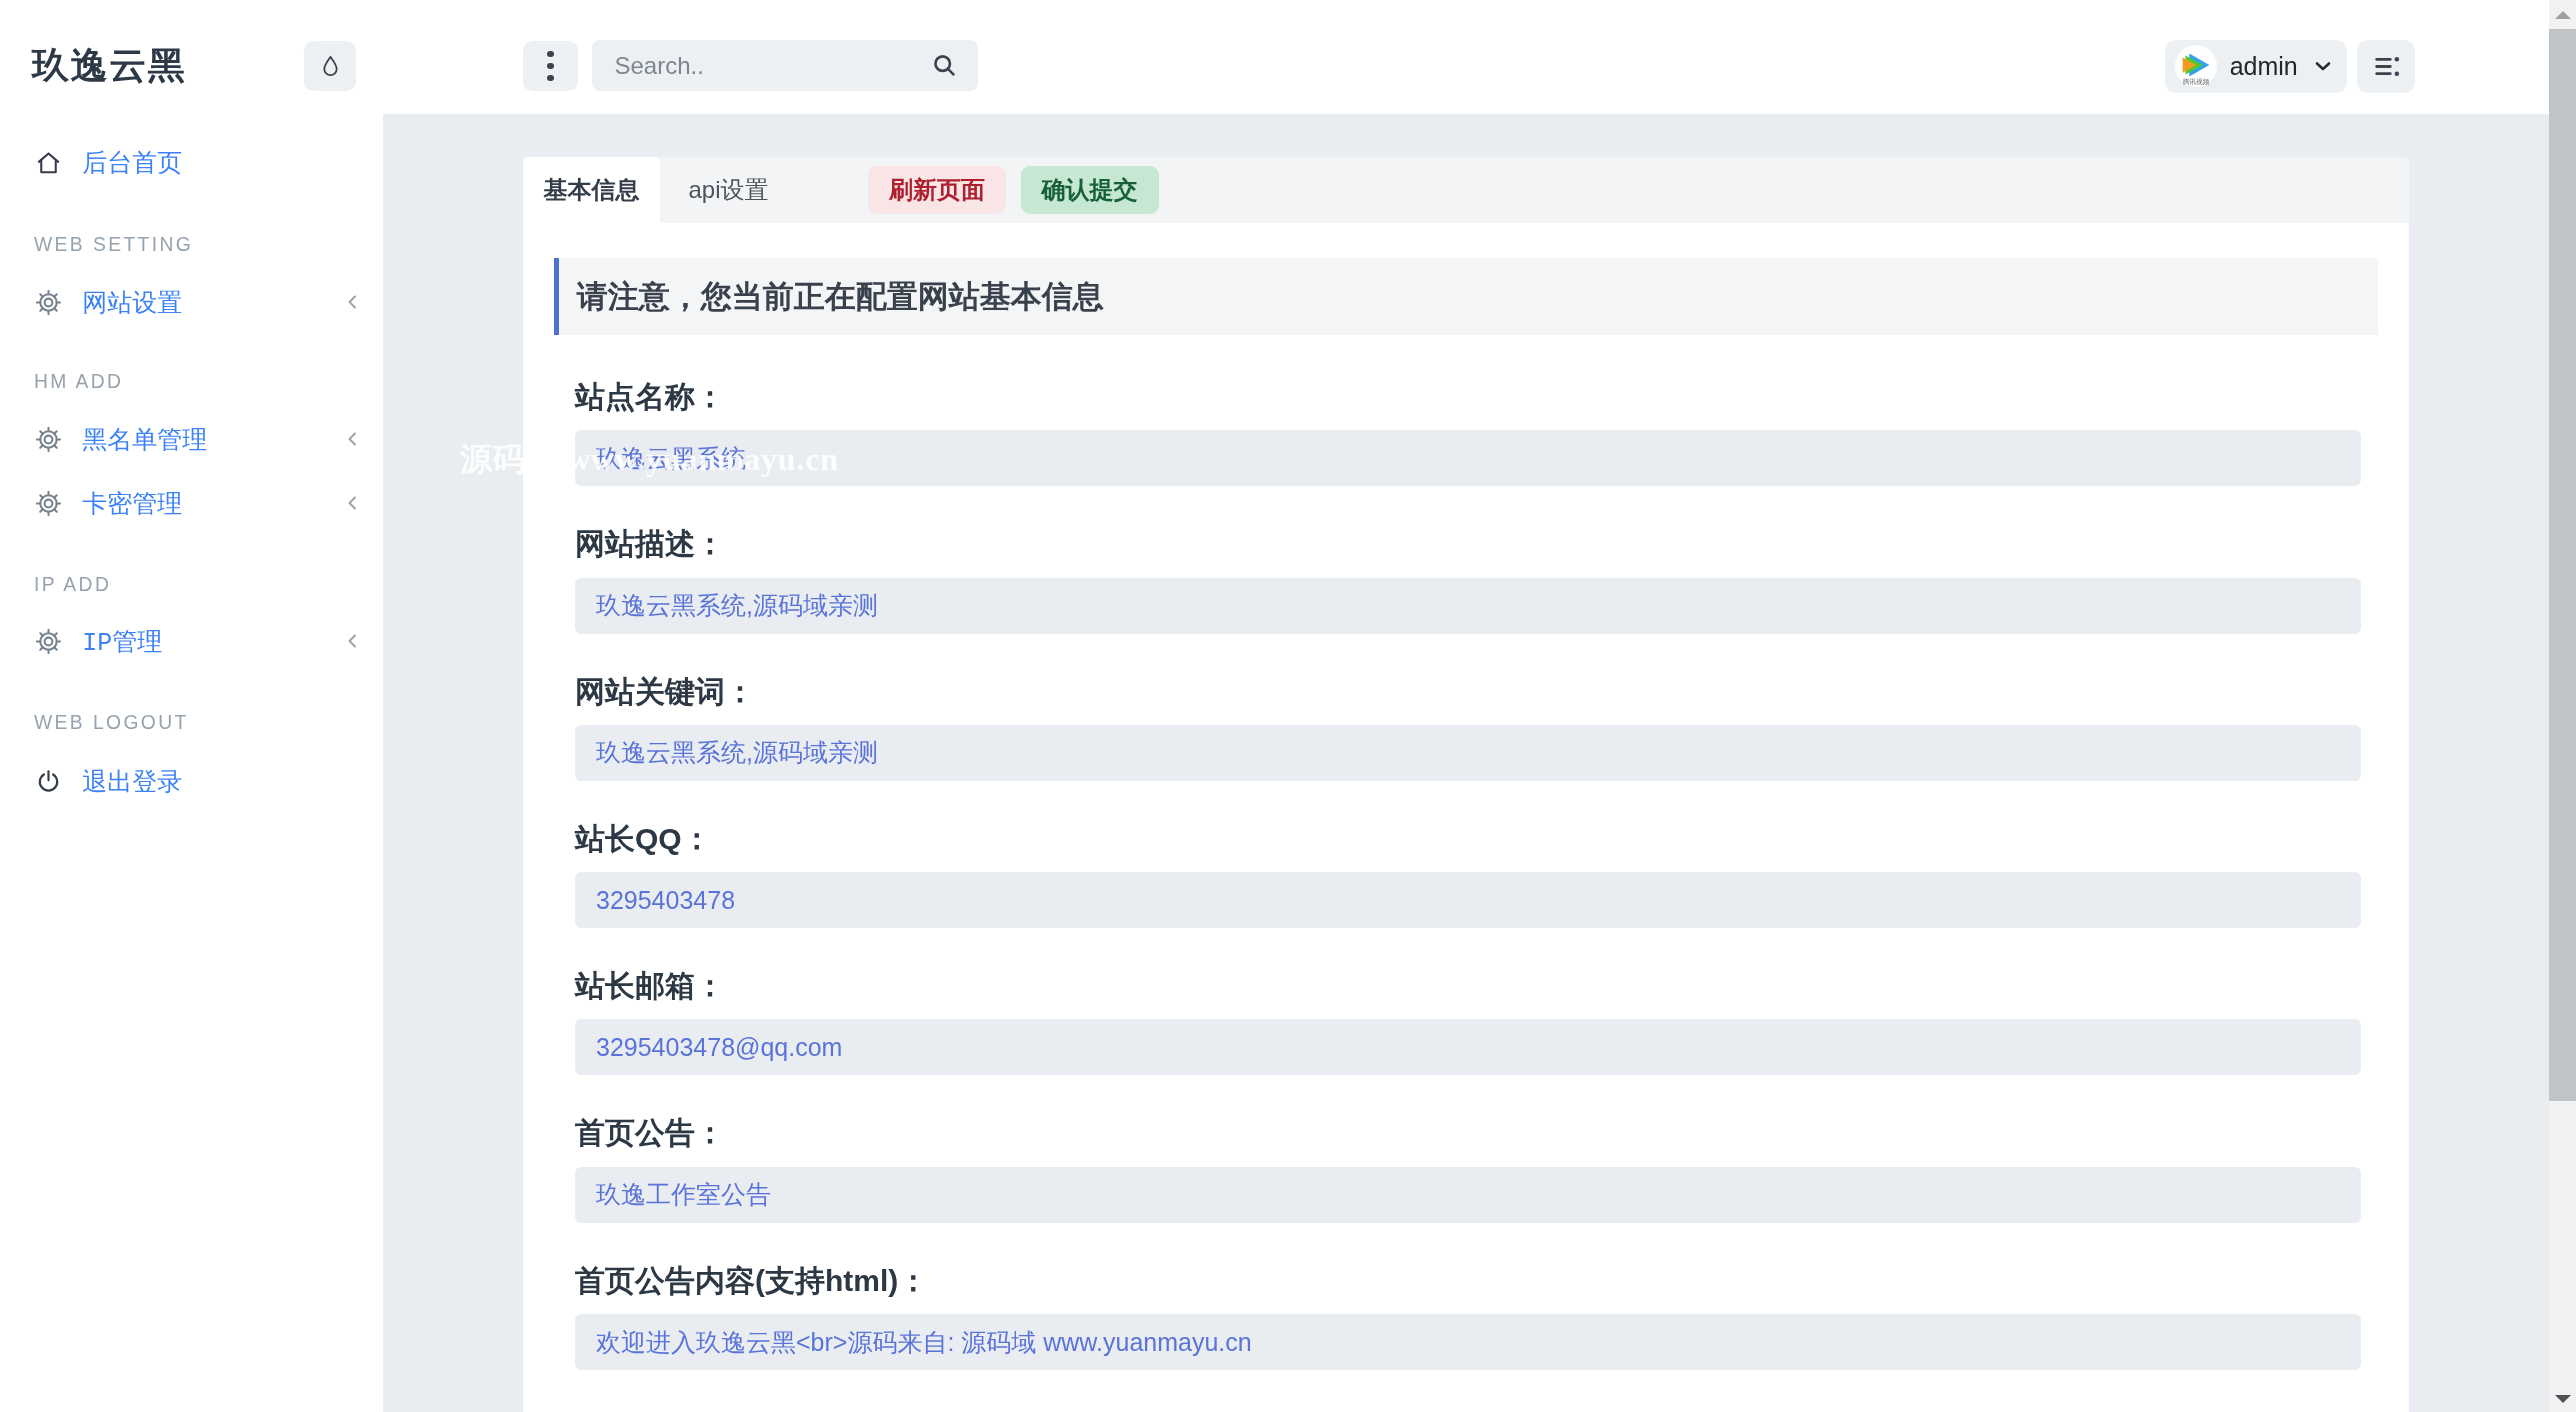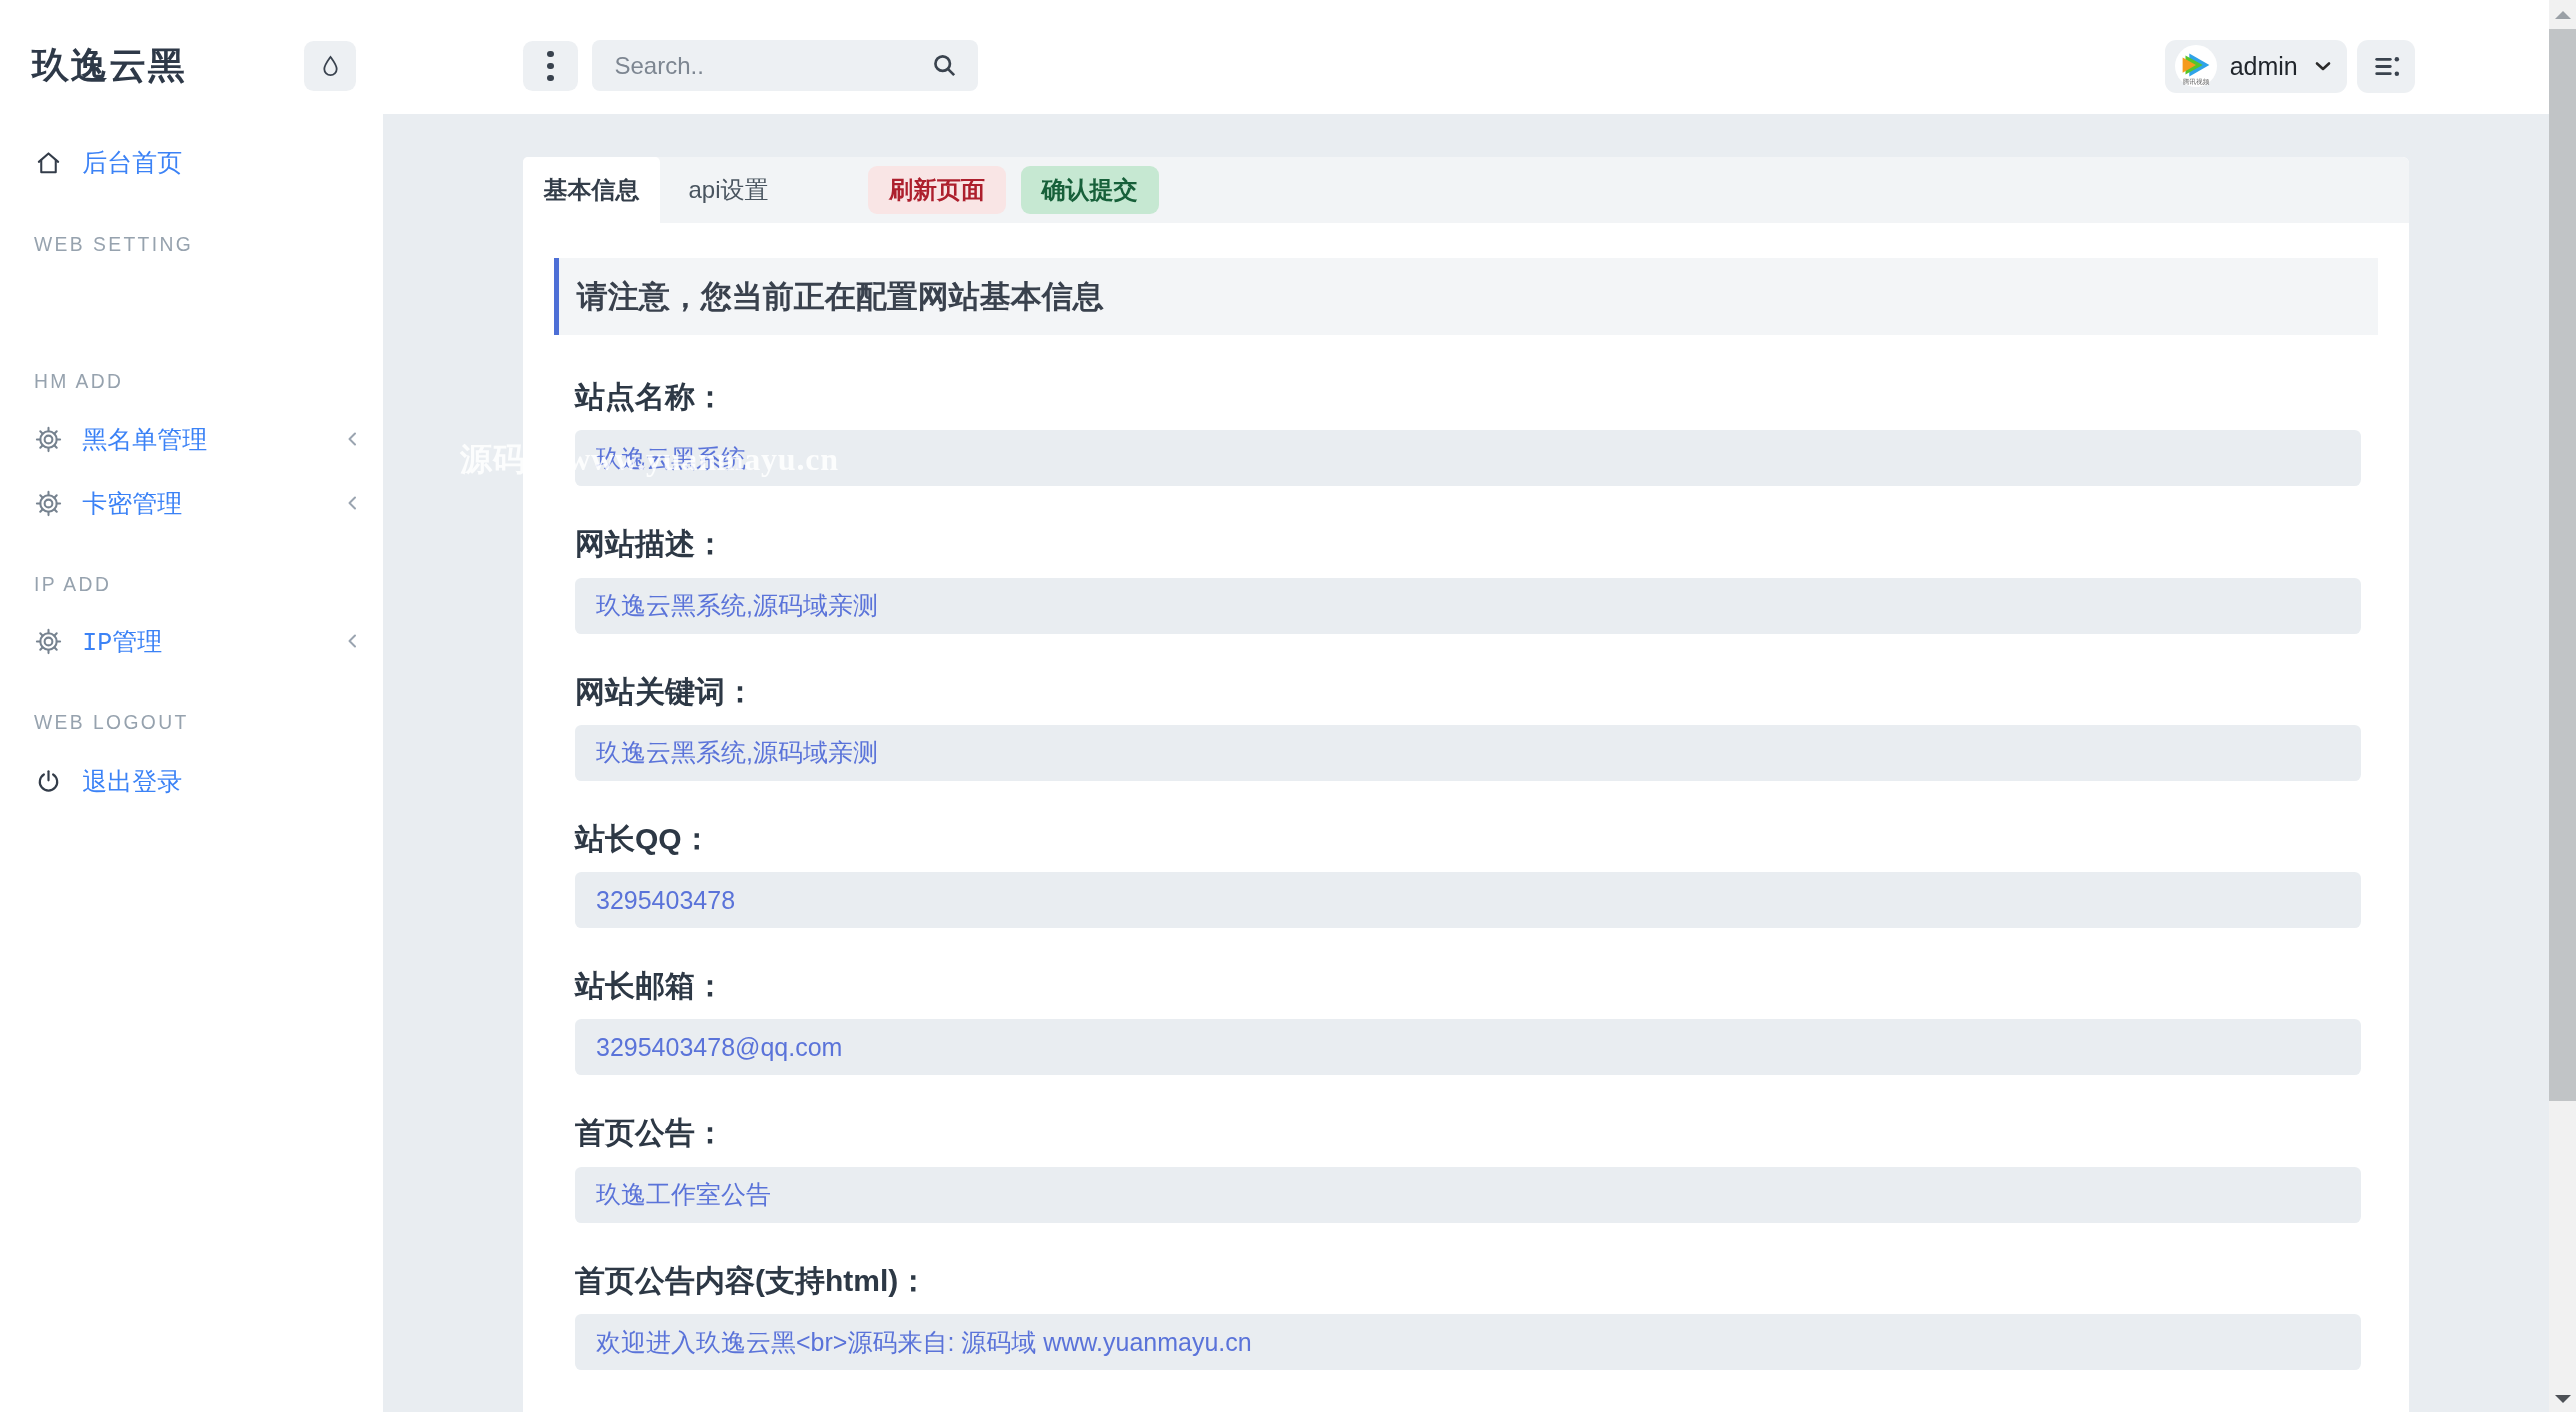--- a/index.html
+++ b/index.html
@@ -151,86 +151,108 @@
       <svg width="29" height="29" viewBox="0 0 24 24" fill="none" stroke="#333c49" stroke-width="1.7" stroke-linecap="round" stroke-linejoin="round">
         <path d="M4 11.5 L12 4.5 L20 11.5"></path>
           <path d="M6 10.2 V20 H18 V10.2"></path>
       </svg>
     </span>
     <span class="lbl">后台首页</span>
   </div>
 
   <div class="side-sec sec-websetting">WEB SETTING</div>
 
-
-  <div class="side-sec sec-hmadd">HM ADD</div>
-
-  <div class="side-row row-cardkey">
+  <div class="side-row row-site">
     <span>
       <svg width="29" height="29" viewBox="0 0 24 24" fill="none" stroke="#76828f" stroke-width="1.7" stroke-linecap="round">
         <circle cx="12" cy="12" r="3.2"></circle>
           <circle cx="12" cy="12" r="6.8"></circle>
         <line x1="12" y1="2.4" x2="12" y2="5.2"></line>
           <line x1="12" y1="18.8" x2="12" y2="21.6"></line>
         <line x1="2.4" y1="12" x2="5.2" y2="12"></line>
           <line x1="18.8" y1="12" x2="21.6" y2="12"></line>
         <line x1="5.2" y1="5.2" x2="7.2" y2="7.2"></line>
           <line x1="16.8" y1="16.8" x2="18.8" y2="18.8"></line>
         <line x1="5.2" y1="18.8" x2="7.2" y2="16.8"></line>
           <line x1="16.8" y1="7.2" x2="18.8" y2="5.2"></line>
       </svg>
     </span>
-    <span class="lbl">卡密管理</span>
+    <span class="lbl">网站设置</span>
     <span class="side-chev">
       <svg width="24" height="24" viewBox="0 0 24 24" fill="none" stroke="#9aa4b0" stroke-width="2" stroke-linecap="round" stroke-linejoin="round">
           <polyline points="14,6.5 8.5,12 14,17.5"></polyline>
         </svg>
     </span>
   </div>
 
-  <div class="side-row row-blacklist">
+  <div class="side-sec sec-hmadd">HM ADD</div>
+
+  <div class="side-row row-cardkey">
     <span>
       <svg width="29" height="29" viewBox="0 0 24 24" fill="none" stroke="#76828f" stroke-width="1.7" stroke-linecap="round">
         <circle cx="12" cy="12" r="3.2"></circle>
           <circle cx="12" cy="12" r="6.8"></circle>
         <line x1="12" y1="2.4" x2="12" y2="5.2"></line>
           <line x1="12" y1="18.8" x2="12" y2="21.6"></line>
         <line x1="2.4" y1="12" x2="5.2" y2="12"></line>
           <line x1="18.8" y1="12" x2="21.6" y2="12"></line>
         <line x1="5.2" y1="5.2" x2="7.2" y2="7.2"></line>
           <line x1="16.8" y1="16.8" x2="18.8" y2="18.8"></line>
         <line x1="5.2" y1="18.8" x2="7.2" y2="16.8"></line>
           <line x1="16.8" y1="7.2" x2="18.8" y2="5.2"></line>
       </svg>
     </span>
-    <span class="lbl">黑名单管理</span>
+    <span class="lbl">卡密管理</span>
     <span class="side-chev">
       <svg width="24" height="24" viewBox="0 0 24 24" fill="none" stroke="#9aa4b0" stroke-width="2" stroke-linecap="round" stroke-linejoin="round">
           <polyline points="14,6.5 8.5,12 14,17.5"></polyline>
         </svg>
     </span>
   </div>
 
-  <div class="side-sec sec-ipadd">IP ADD</div>
-
-  <div class="side-row row-ip">
+  <div class="side-row row-blacklist">
     <span>
       <svg width="29" height="29" viewBox="0 0 24 24" fill="none" stroke="#76828f" stroke-width="1.7" stroke-linecap="round">
         <circle cx="12" cy="12" r="3.2"></circle>
           <circle cx="12" cy="12" r="6.8"></circle>
         <line x1="12" y1="2.4" x2="12" y2="5.2"></line>
           <line x1="12" y1="18.8" x2="12" y2="21.6"></line>
         <line x1="2.4" y1="12" x2="5.2" y2="12"></line>
           <line x1="18.8" y1="12" x2="21.6" y2="12"></line>
         <line x1="5.2" y1="5.2" x2="7.2" y2="7.2"></line>
           <line x1="16.8" y1="16.8" x2="18.8" y2="18.8"></line>
         <line x1="5.2" y1="18.8" x2="7.2" y2="16.8"></line>
           <line x1="16.8" y1="7.2" x2="18.8" y2="5.2"></line>
       </svg>
     </span>
+    <span class="lbl">黑名单管理</span>
+    <span class="side-chev">
+      <svg width="24" height="24" viewBox="0 0 24 24" fill="none" stroke="#9aa4b0" stroke-width="2" stroke-linecap="round" stroke-linejoin="round">
+          <polyline points="14,6.5 8.5,12 14,17.5"></polyline>
+        </svg>
+    </span>
+  </div>
+
+  <div class="side-sec sec-ipadd">IP ADD</div>
+
+  <div class="side-row row-ip">
+    <span>
+      <svg width="29" height="29" viewBox="0 0 24 24" fill="none" stroke="#76828f" stroke-width="1.7" stroke-linecap="round">
+        <circle cx="12" cy="12" r="3.2"></circle>
+          <circle cx="12" cy="12" r="6.8"></circle>
+        <line x1="12" y1="2.4" x2="12" y2="5.2"></line>
+          <line x1="12" y1="18.8" x2="12" y2="21.6"></line>
+        <line x1="2.4" y1="12" x2="5.2" y2="12"></line>
+          <line x1="18.8" y1="12" x2="21.6" y2="12"></line>
+        <line x1="5.2" y1="5.2" x2="7.2" y2="7.2"></line>
+          <line x1="16.8" y1="16.8" x2="18.8" y2="18.8"></line>
+        <line x1="5.2" y1="18.8" x2="7.2" y2="16.8"></line>
+          <line x1="16.8" y1="7.2" x2="18.8" y2="5.2"></line>
+      </svg>
+    </span>
     <span class="lbl">IP管理</span>
     <span class="side-chev">
       <svg width="24" height="24" viewBox="0 0 24 24" fill="none" stroke="#9aa4b0" stroke-width="2" stroke-linecap="round" stroke-linejoin="round">
           <polyline points="14,6.5 8.5,12 14,17.5"></polyline>
         </svg>
     </span>
   </div>
 
   <div class="side-sec sec-logout">WEB LOGOUT</div>
 

